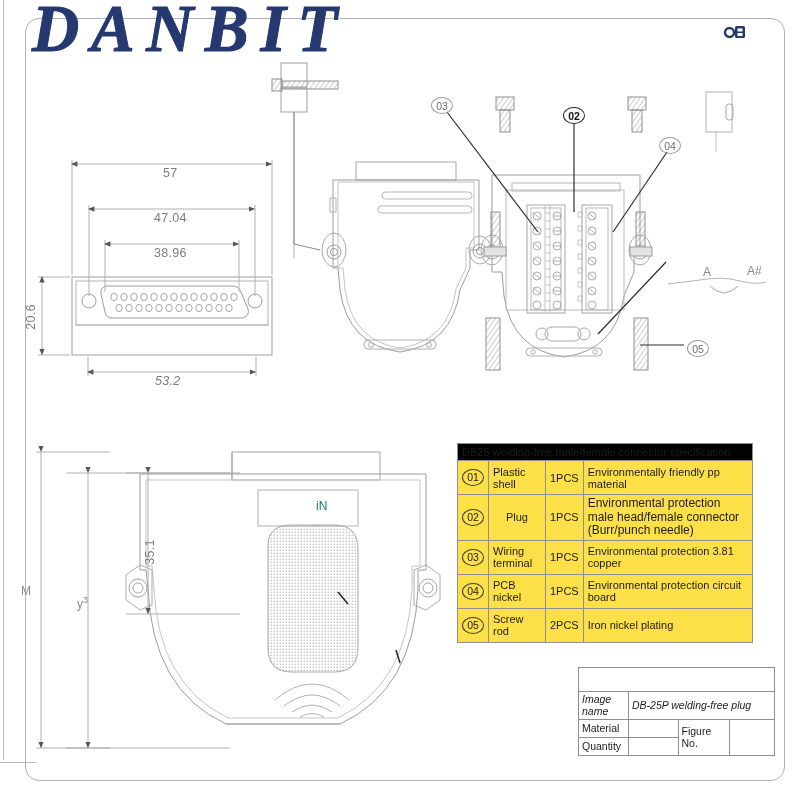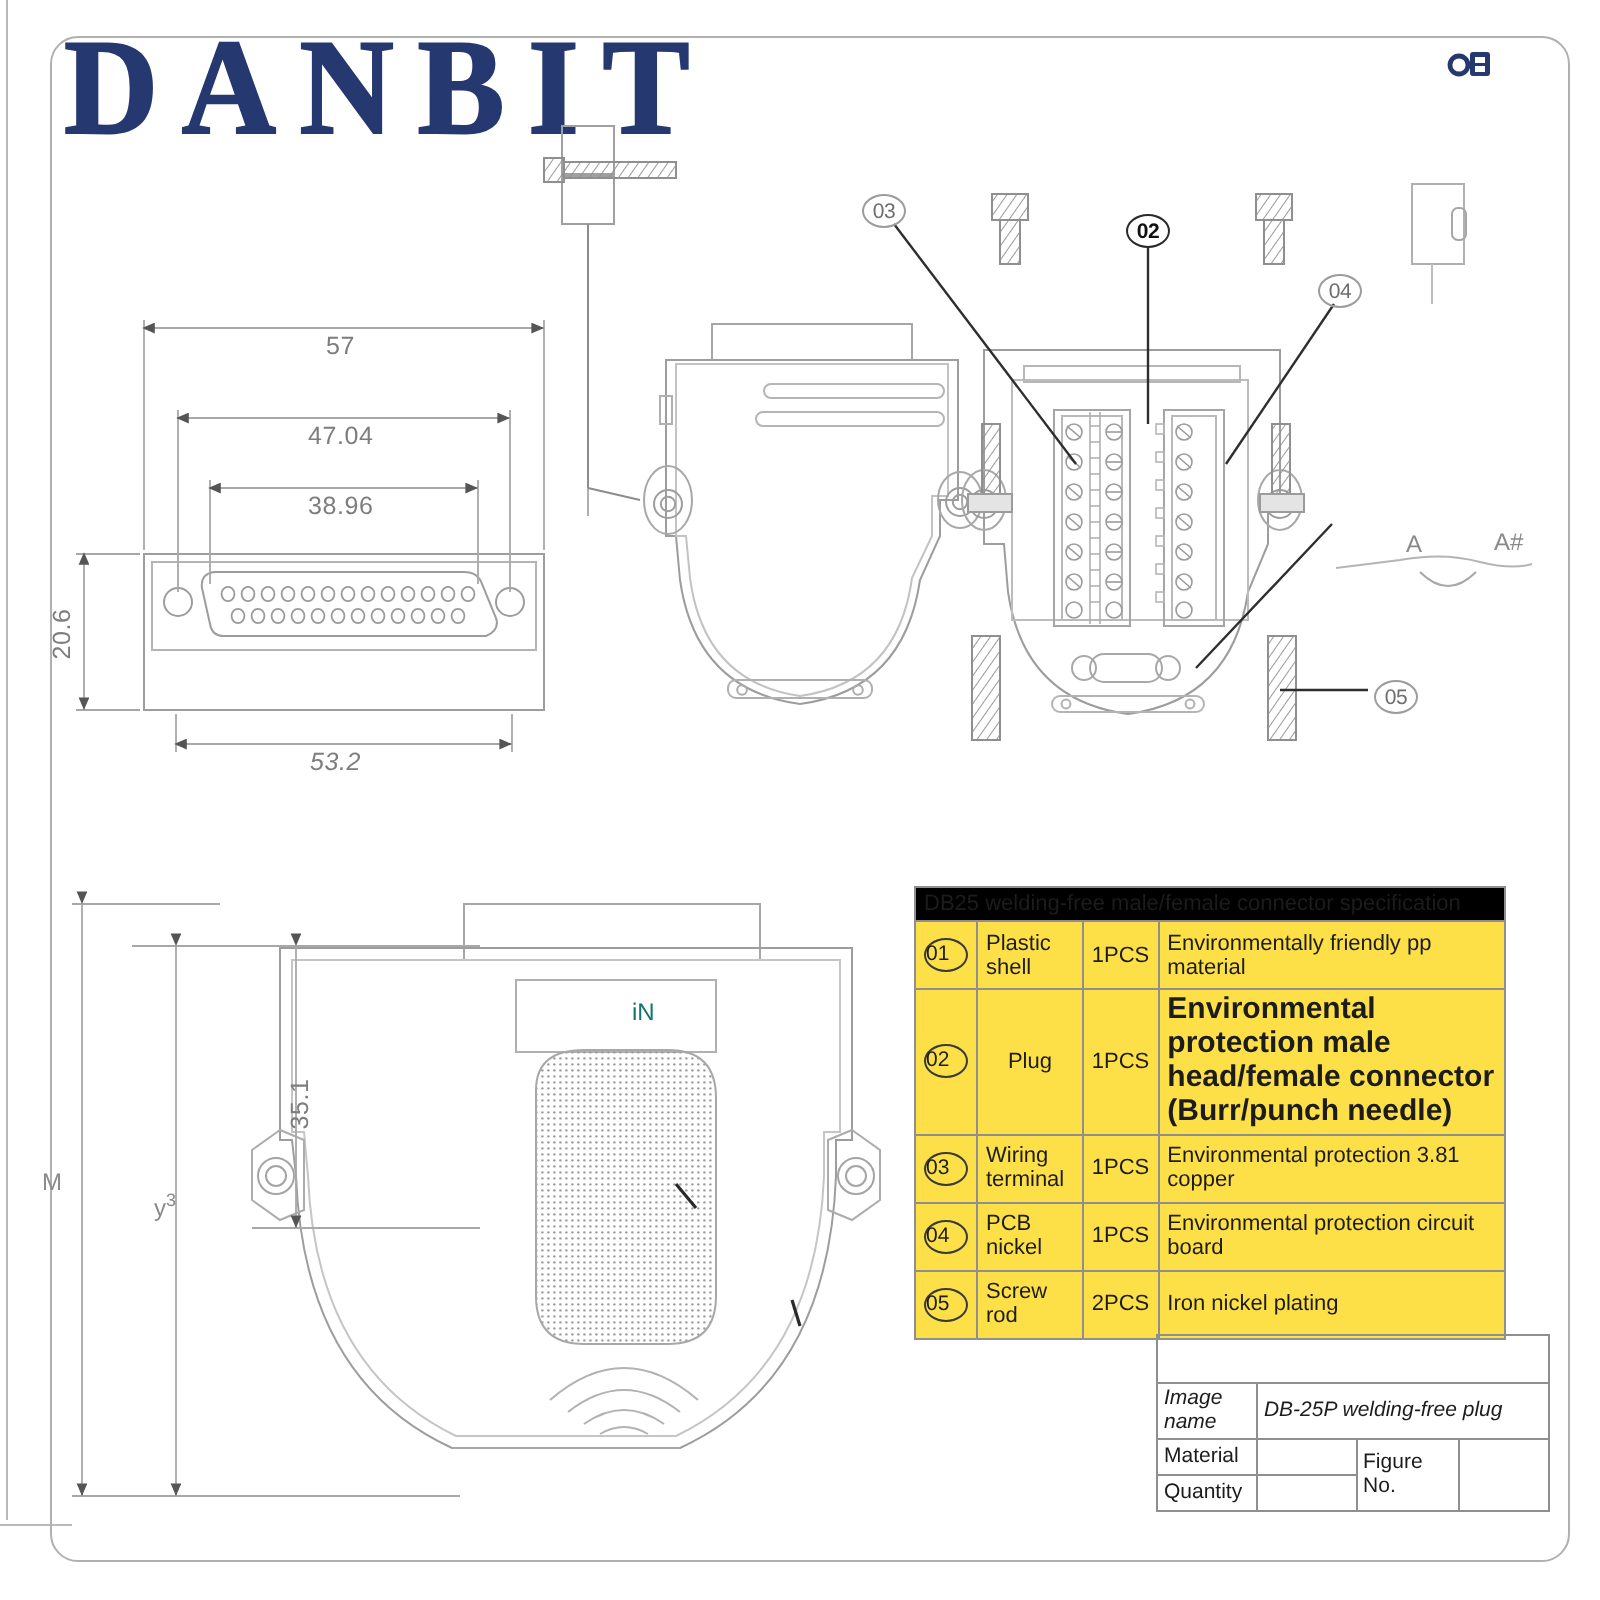--- a/index.html
+++ b/index.html
@@ -26,23 +26,23 @@
   }
   .frame {
     position: absolute;
     left: 25px; top: 18px;
     width: 760px; height: 763px;
     border: 1.3px solid #b0b0b0;
     border-radius: 14px;
   }
   
   .logo-wrap {
-    position: absolute; left: 32px; top: 16px;
+    position: absolute; left: 32px; top: 0;
     width: 700px; height: 56px;
-    display: flex; align-items: center;
+    display: flex; align-items: center; font-style: italic;
   }
   .logo-text {
     font-family: "Liberation Serif", serif;
     font-weight: bold;
     font-size: 61px;
     letter-spacing: 11px;
     color: #263870;
     line-height: 1;
     -webkit-text-stroke: 1px #263870;
     transform: scaleX(1.07) scaleY(1.12);
@@ -147,21 +147,21 @@
   .bal-cell {
     text-align: center;
   }
   .bal-inline {
     display: inline-block;
     width: 22px; height: 17px;
     line-height: 15px;
     border: 1.3px solid #3a3a3a;
     border-radius: 50%;
     font-size: 10.5px;
-    text-align: left;
+    text-align: center;
   }
   
   .title-block {
     position: absolute;
     left: 578px; top: 667px;
     width: 197px;
     border-collapse: collapse;
     font-family: "Liberation Sans", sans-serif;
   }
   .title-block td {
@@ -545,21 +545,21 @@
       <tr class="spec-body">
         <td class="bal-cell"><span class="bal-inline">01</span></td>
         <td>Plastic shell</td>
         <td style="text-align:center;">1PCS</td>
         <td>Environmentally friendly pp material</td>
       </tr>
       <tr class="spec-body">
         <td class="bal-cell"><span class="bal-inline">02</span></td>
         <td style="text-align:center;">Plug</td>
         <td style="text-align:center;">1PCS</td>
-        <td style="font-size:15px;font-weight:bold;">Environmental protection male head/female connector (Burr/punch needle)</td>
+        <td style="font-size:12px;">Environmental protection male head/female connector (Burr/punch needle)</td>
       </tr>
       <tr class="spec-body">
         <td class="bal-cell"><span class="bal-inline">03</span></td>
         <td>Wiring terminal</td>
         <td style="text-align:center;">1PCS</td>
         <td>Environmental protection 3.81 copper</td>
       </tr>
       <tr class="spec-body">
         <td class="bal-cell"><span class="bal-inline">04</span></td>
         <td>PCB nickel</td>

